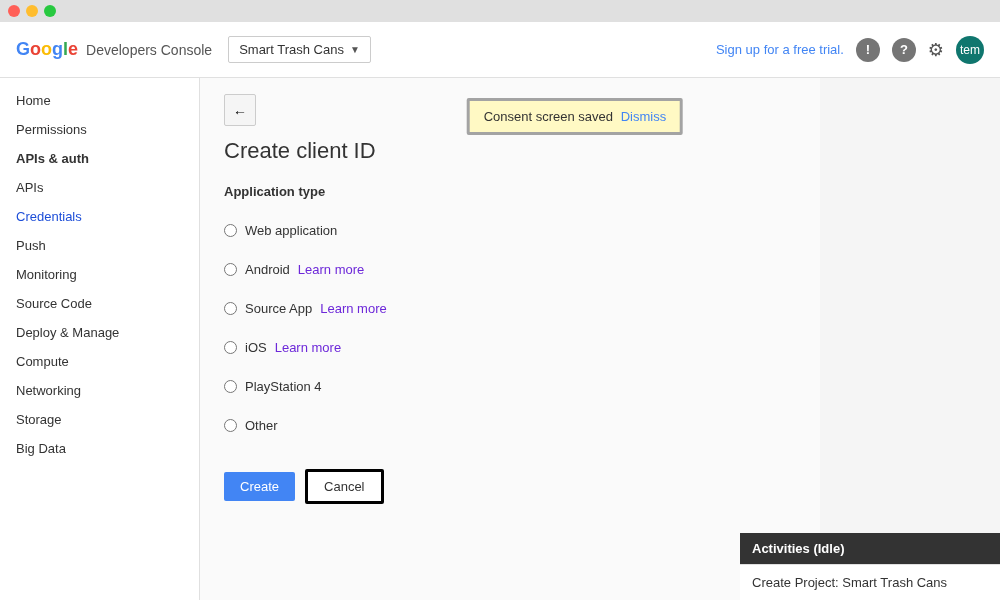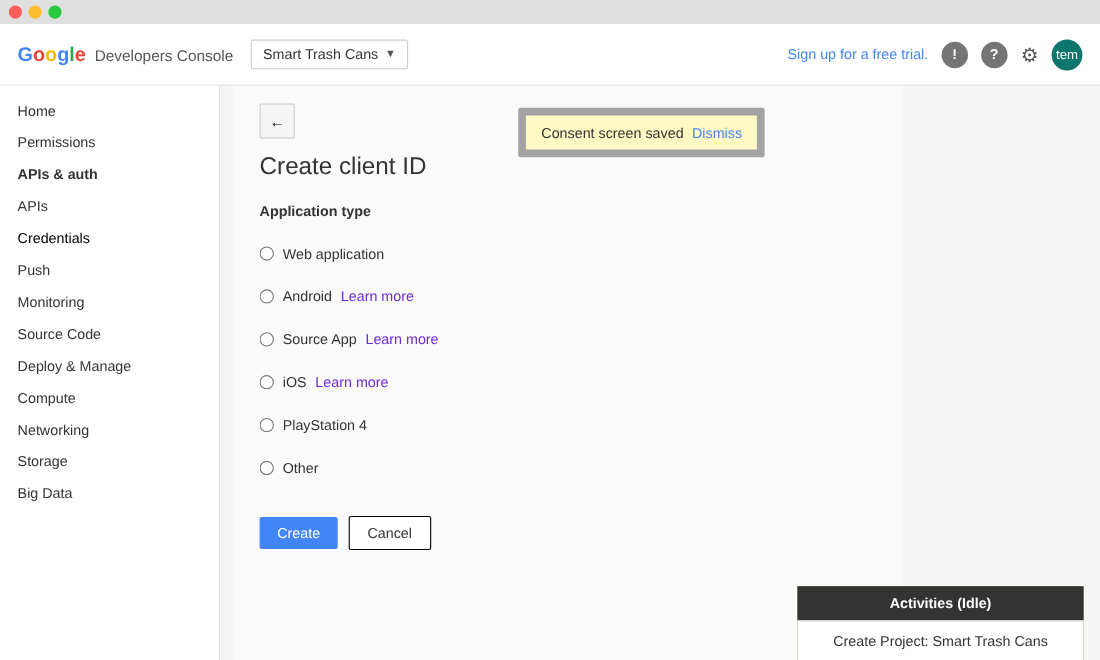--- a/index.html
+++ b/index.html
@@ -110,40 +110,39 @@
       display: flex; align-items: center; justify-content: center;
       font-size: 12px;
       cursor: pointer;
     }
 
     
     .main-layout {
       display: flex;
       width: 820px;
       height: calc(600px - 22px - 56px);
-      gap: 12px;
     }
 
     
     .sidebar {
       width: 200px;
       background: #fff;
       border-right: 1px solid #e0e0e0;
       padding: 8px 0;
       overflow-y: auto;
       flex-shrink: 0;
     }
     .sidebar-item {
       padding: 7px 16px;
       color: #333;
       cursor: pointer;
       font-size: 13px;
       display: block;
     }
-    .sidebar-item.active { color: #000000; }
+    .sidebar-item.active { color: #1d4ed8; }
     .sidebar-item.indented { padding-left: 16px; }
     .sidebar-item.section-header { font-weight: bold; color: #333; }
 
     
     .content {
       flex: 1;
       background: #fafafa;
       padding: 16px 24px;
       overflow-y: auto;
       position: relative;
@@ -171,21 +170,21 @@
       margin-bottom: 20px;
     }
 
     
     .consent-banner {
       position: absolute;
       top: 20px;
       left: 50%;
       transform: translateX(-20%);
       background: #fff9c4;
-      border: 7px solid #a3a3a3;
+      border: 3px solid #a3a3a3;
       padding: 8px 14px;
       font-size: 13px;
       color: #333;
       border-radius: 2px;
     }
     .consent-banner .dismiss-link {
       color: #4285f4;
       cursor: pointer;
       text-decoration: none;
       margin-left: 4px;
@@ -229,36 +228,35 @@
       color: #fff;
       border: none;
       padding: 7px 16px;
       border-radius: 2px;
       cursor: pointer;
       font-size: 13px;
     }
     .btn-cancel {
       background: #fff;
       color: #333;
-      border: 1px solid #000000;
+      border: 3px solid #000000;
       padding: 7px 16px;
       border-radius: 2px;
       cursor: pointer;
       font-size: 13px;
     }
 
     
     .activities-panel {
       position: absolute;
       bottom: 0;
-      right: 15px;
+      right: 0;
       width: 260px;
-      background: #4d7c0f;
-      color: #fff;
-      text-align: center;
+      background: #5eead4;
+      color: #fff;
     }
     .activities-header {
       padding: 8px 12px;
       background: #333;
       font-size: 13px;
       font-weight: bold;
       color: #fff;
     }
     .activities-item {
       padding: 10px 12px;

